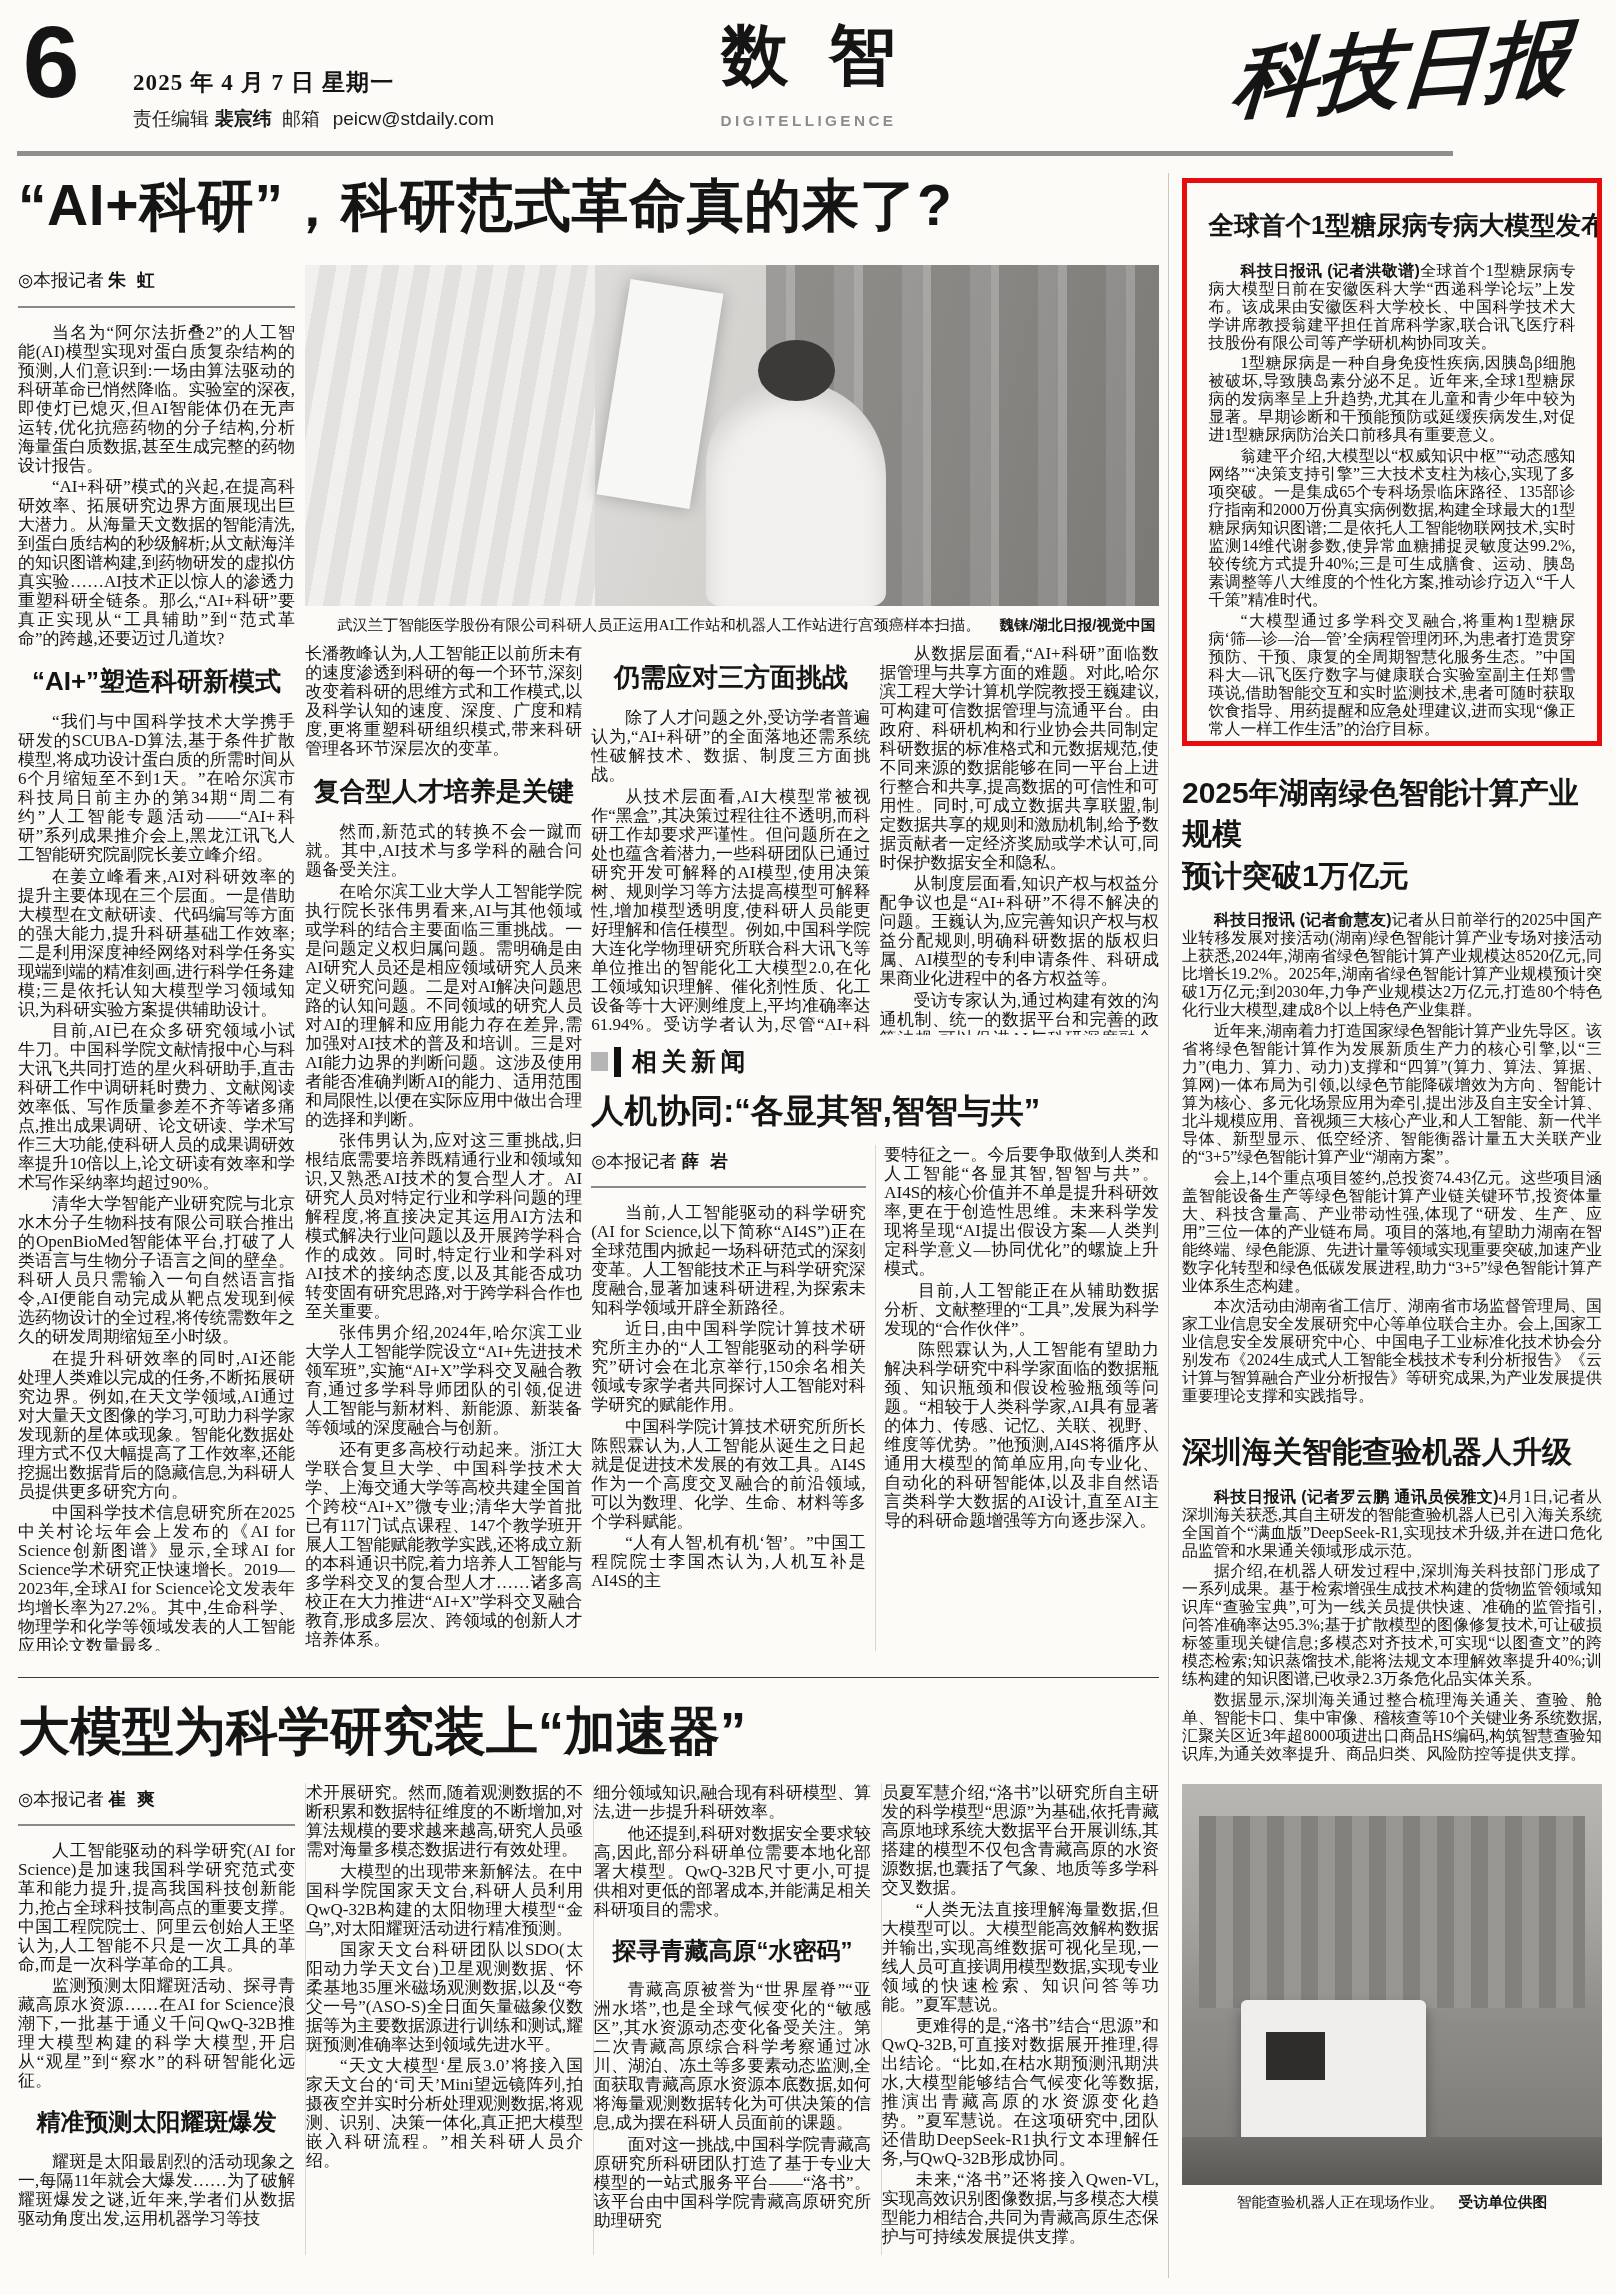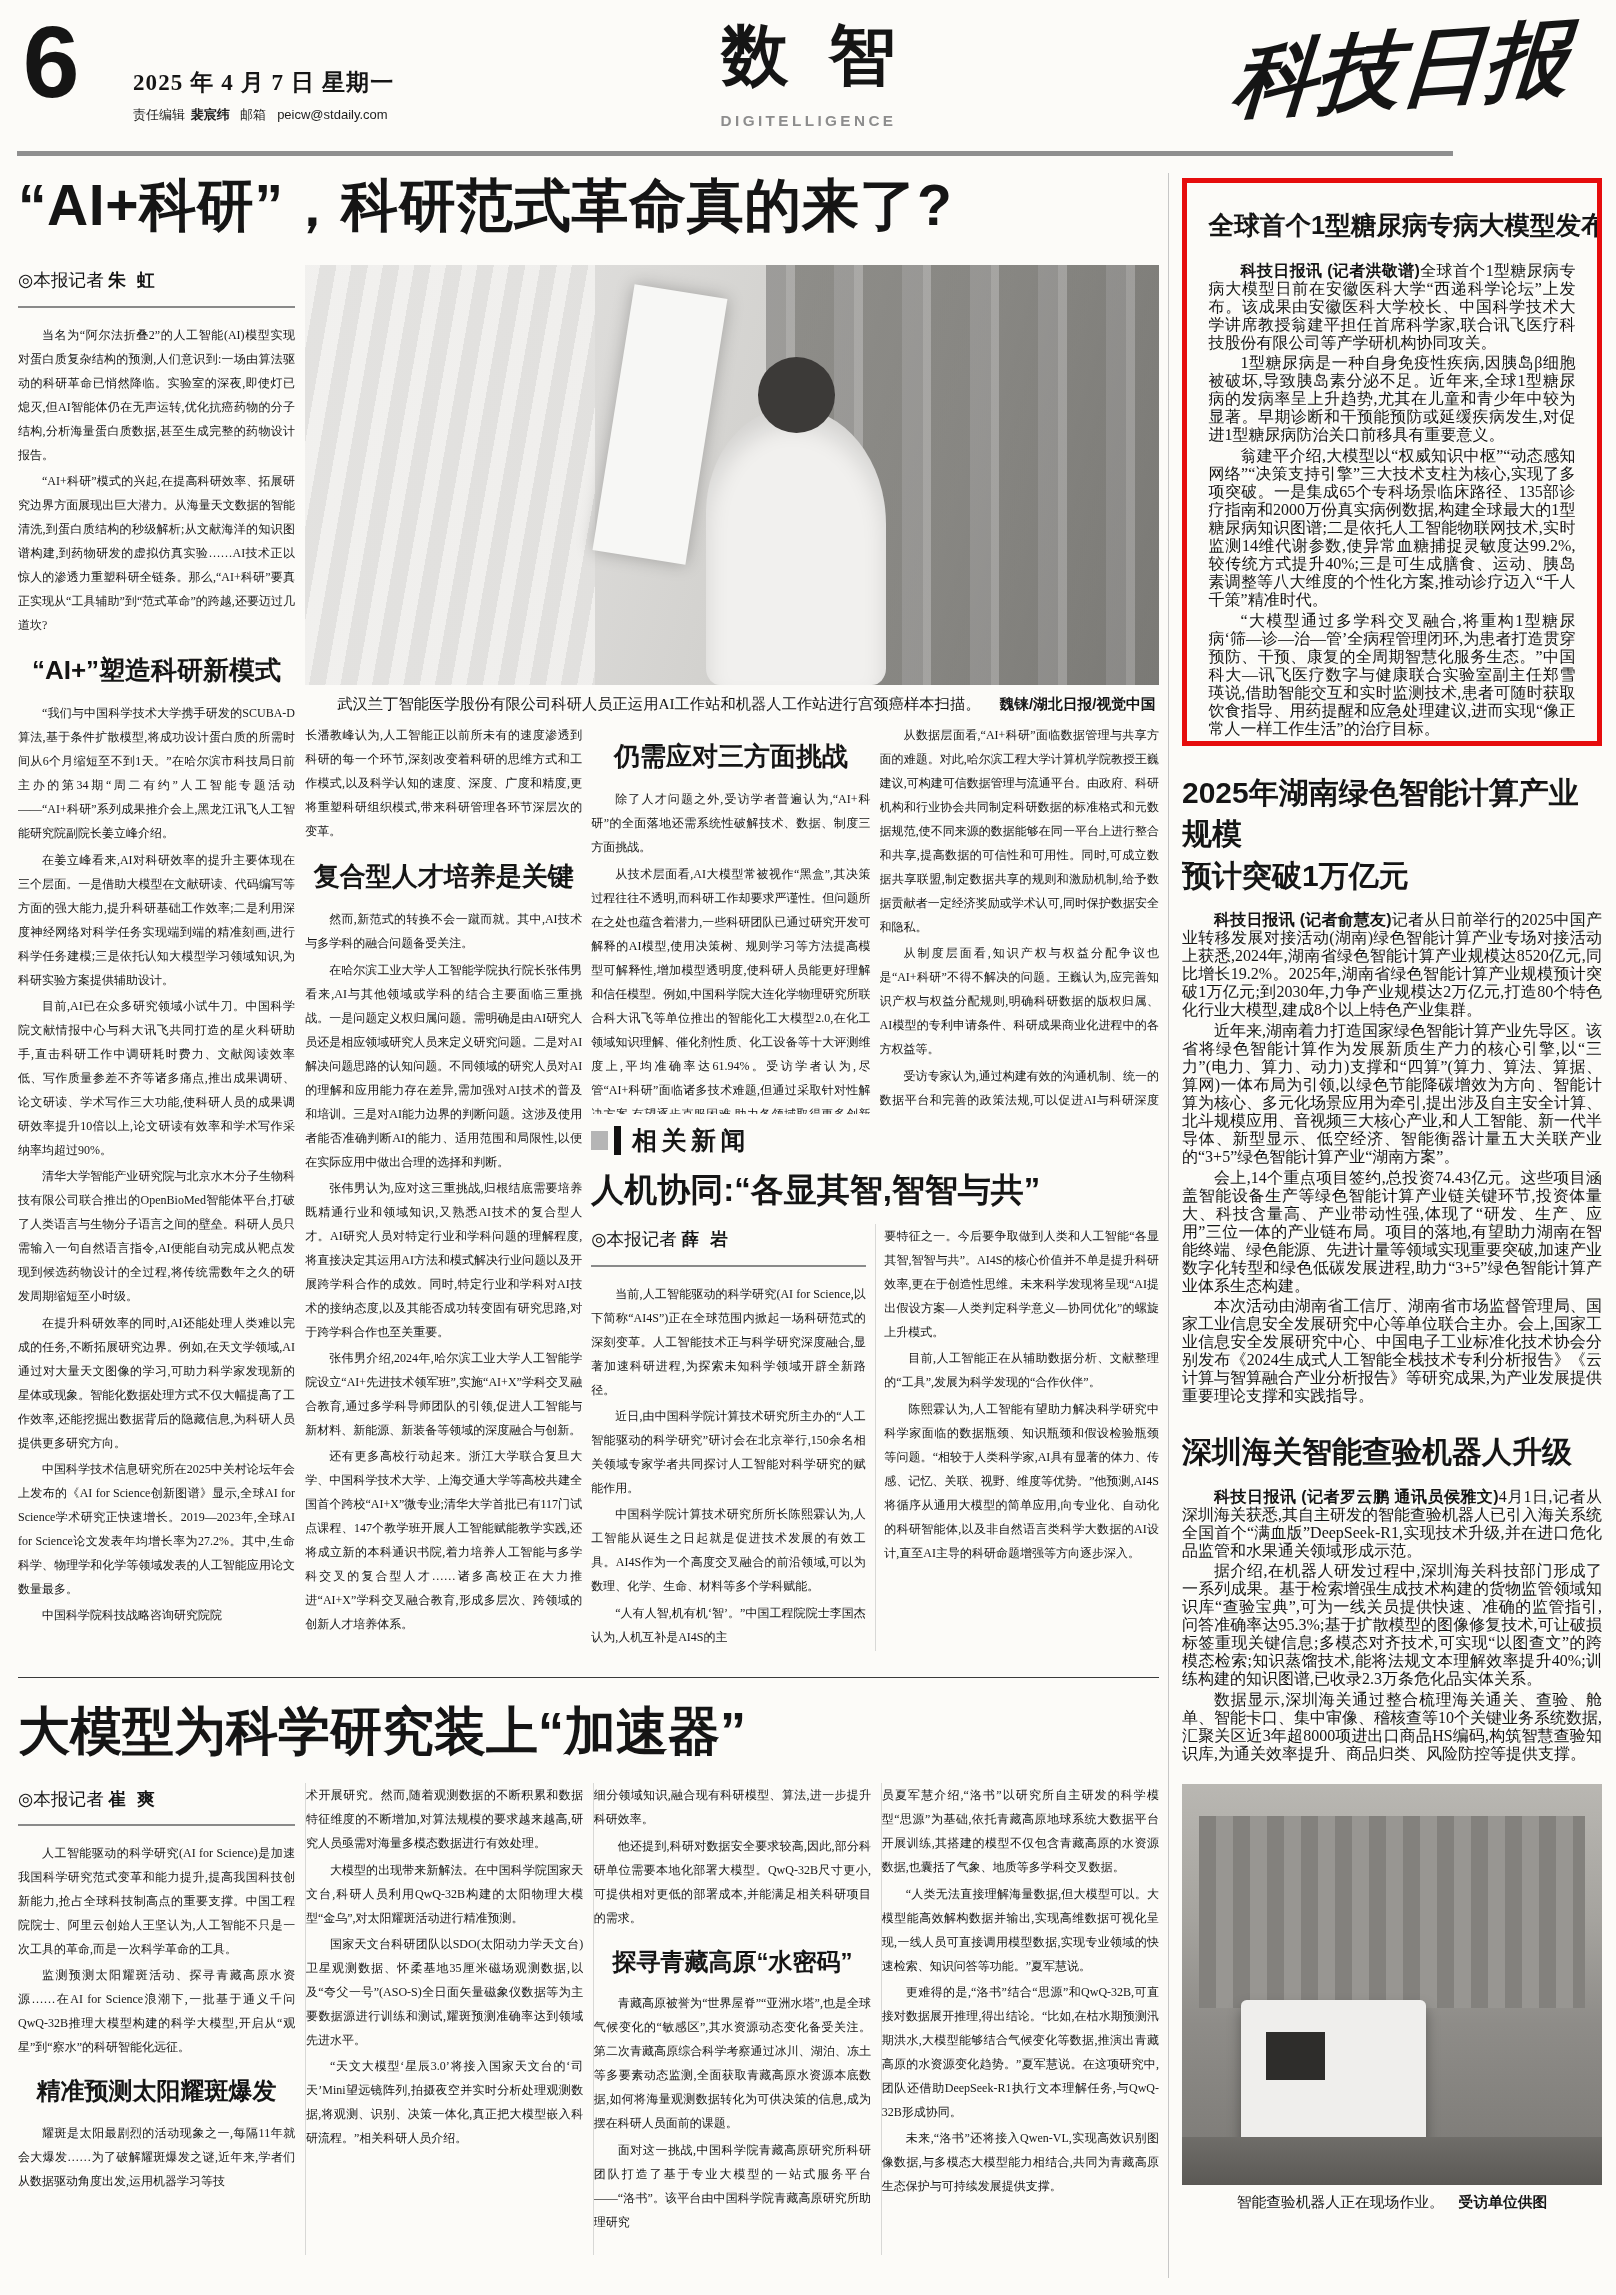--- a/index.html
+++ b/index.html
@@ -3,32 +3,32 @@
 <meta charset="utf-8">
 <style>
   html,body{margin:0;padding:0;background:#e9e7e2;}
   .page{position:relative;width:1617px;height:2295px;background:#fcfbf8;overflow:hidden;
         font-family:"Liberation Serif","DejaVu Serif",serif;color:#151515;
         --red:#e60d0d;--rule:#8f8f8f;}
   
   .hd{position:absolute;top:11.4px;left:17px;right:17px;height:136px;}
   .pagenum{position:absolute;left:5.7px;top:0px;font:900 102px/1 "Liberation Sans","DejaVu Sans",sans-serif;}
   .dateline{position:absolute;left:116px;top:56px;font-size:23px;font-weight:bold;letter-spacing:1.1px;}
-  .editline{position:absolute;left:116px;top:95px;font-size:13px;color:#1c1c1c;}
+  .editline{position:absolute;left:116px;top:95px;font-size:19px;color:#1c1c1c;}
   .editline b{margin:0 10.2px 0 5.7px;}
   .secCn{position:absolute;left:50%;transform:translateX(-50%);top:-3.4px;
          font:900 67px/1.4 "Liberation Sans","DejaVu Sans",sans-serif;letter-spacing:40px;text-indent:40px;white-space:nowrap;}
   .secEn{position:absolute;left:50%;transform:translateX(-50%);top:101px;
          font:700 15.3px "Liberation Sans","DejaVu Sans",sans-serif;color:#8d8d8d;letter-spacing:3.4px;white-space:nowrap;}
   .masthead{position:absolute;right:31px;top:16px;font-family:"DejaVu Serif",serif;font-style:italic;
             font-weight:900;font-size:84px;line-height:1;transform:rotate(-4deg) skewX(-8deg);white-space:nowrap;}
   .hrule{position:absolute;top:151px;left:17px;width:1436px;height:5.1px;background:var(--rule);}
   .vdiv{position:absolute;left:1168px;top:173px;width:1.1px;height:2105px;background:#c7c7c7;}
   
-  .para{font-size:12px;line-height:24px;text-align:justify;margin:0 0 2.3px;text-indent:2em;}
+  .para{font-size:17px;line-height:19px;text-align:justify;margin:0 0 2.3px;text-indent:2em;}
   .para.noindent{text-indent:0;}
   .para b{font-family:"Liberation Sans","DejaVu Sans",sans-serif;font-size:16px;}
   .subhead{font:900 26px/1.25 "Liberation Sans","DejaVu Sans",sans-serif;text-align:center;margin:17px 0 14.8px;}
   .byline{font-size:17.6px;padding:3.4px 0 13.6px;margin-bottom:14.8px;border-bottom:2.8px solid #8a8a8a;}
   .byline b{margin-left:4.5px;letter-spacing:3.4px;}
   .col{overflow:hidden;}
   
   .mainwrap{position:absolute;left:18px;top:170px;width:1141px;}
   .main-h1{font:900 57px/1.15 "Liberation Sans","DejaVu Sans",sans-serif;margin:3.4px 0 26px;letter-spacing:0.6px;white-space:nowrap;}
   .colsrow{display:flex;gap:10.2px;height:1386px;}

